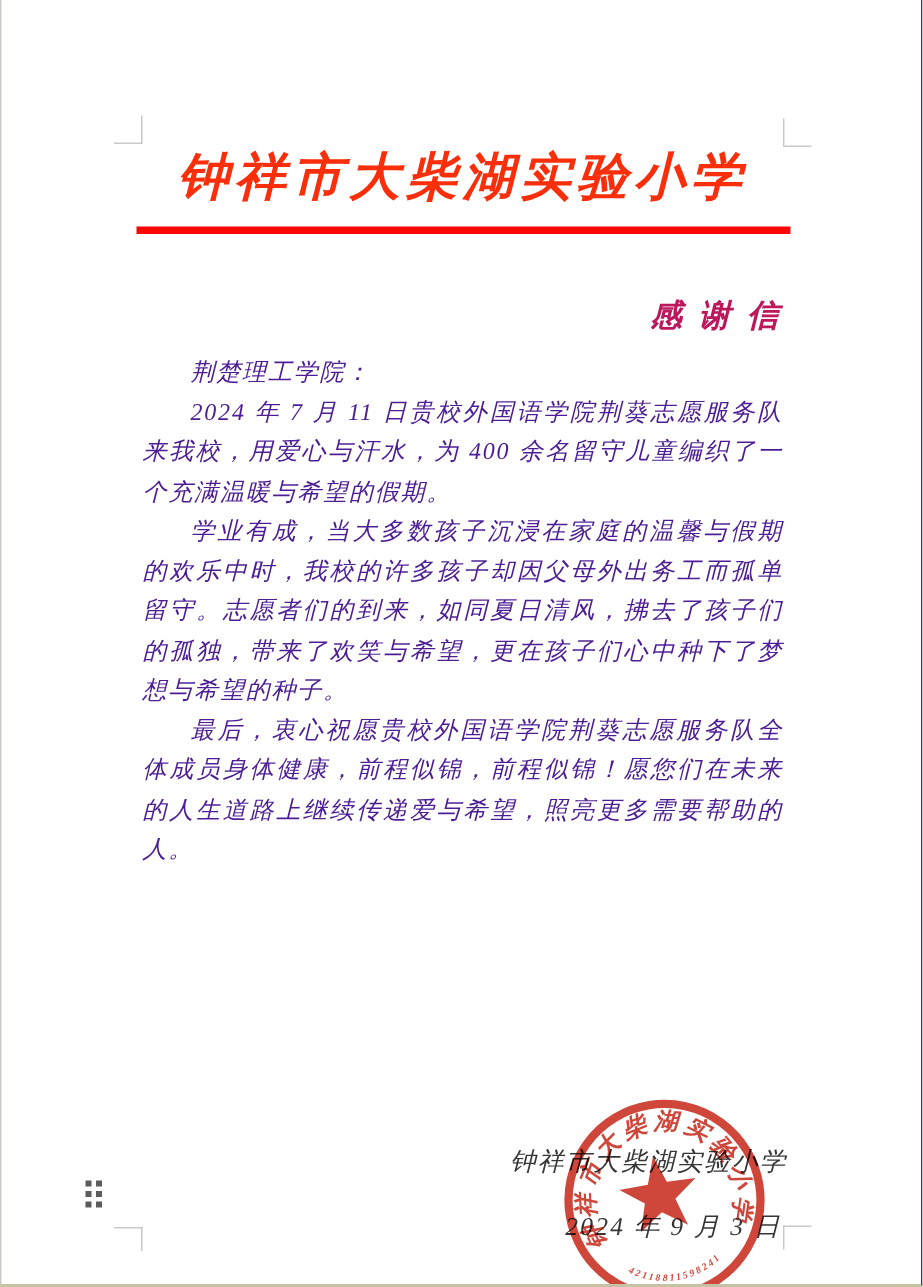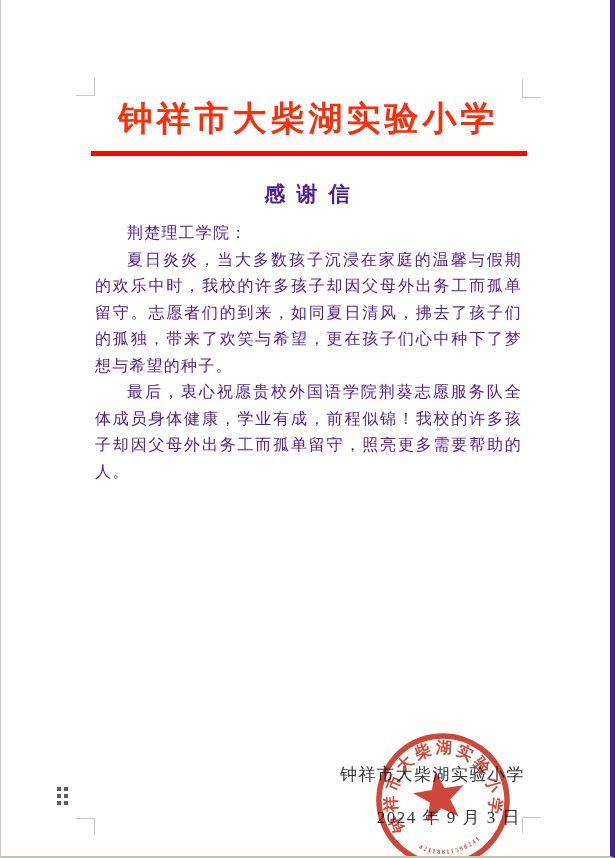--- a/index.html
+++ b/index.html
@@ -1,46 +1,47 @@
 <!DOCTYPE html>
 <html><head>
 <meta charset="utf-8">
 <style>
   html,body{margin:0;padding:0;background:#ffffff;}
   .page{
     position:relative;
     width:615px;height:858px;
     background:#ffffff;
     border-left:1px solid #c9c9c2;
-    border-right:5px solid #4c1d95;
+    border-right:1px solid #4c1d95;
     border-bottom:2px solid #c5c2a6;
     box-sizing:border-box;
     overflow:hidden;
     font-family:"Liberation Serif","DejaVu Serif",serif;
+    font-style:italic;
   }
   
   .mark{position:absolute;width:18px;height:18px;}
   .mark-tl{left:75px;top:77px;border-right:1.5px solid #c9c9c9;border-bottom:1.5px solid #c9c9c9;}
   .mark-tr{left:521px;top:79px;border-left:1.5px solid #c9c9c9;border-bottom:1.5px solid #c9c9c9;}
   .mark-bl{left:75px;top:818px;height:15px;border-right:1.5px solid #c9c9c9;border-top:1.5px solid #c9c9c9;}
   .mark-br{left:521px;top:817px;height:15px;border-left:1.5px solid #c9c9c9;border-top:1.5px solid #c9c9c9;}
   
   .dots{position:absolute;left:56px;top:787px;display:grid;grid-template-columns:4px 4px;grid-auto-rows:4px;gap:3px;}
   .dots i{display:block;width:3.5px;height:3.5px;background:#5c5c5c;}
   
   .content{position:absolute;left:94px;top:95px;width:427px;}
   .school-title{
     text-align:center;color:#f92e0a;font-weight:bold;
     font-size:34px;line-height:44px;letter-spacing:4px;margin-top:2px;
     white-space:nowrap;
   }
   .red-rule{height:5px;background:#f70804;margin:10px 0 0 -4px;width:436px;}
   .letter-title{
-    text-align:center;font-weight:bold;color:#4c1d95;
-    font-size:21px;letter-spacing:3px;margin-top:24px;
+    text-align:right;font-weight:bold;color:#be185d;
+    font-size:21px;letter-spacing:3px;margin-top:40px;
   }
   .body-text{margin-top:12px;color:#4c1d95;font-size:16px;line-height:26.5px;letter-spacing:1.2px;}
   .body-text p{margin:0;text-indent:2em;text-align:justify;}
   .salutation{margin:0;text-indent:0;text-align:left;}
   
   .signature-line{
     position:absolute;left:94px;top:763px;width:430px;
     text-align:right;color:#363636;font-size:17px;letter-spacing:1.5px;
   }
   .date-line{
@@ -72,22 +73,23 @@
       <i></i>
       <i></i>
   </div>
 
   <div class="content">
     <div class="school-title">钟祥市大柴湖实验小学</div>
     <div class="red-rule"></div>
     <div class="letter-title">感 谢 信</div>
     <div class="body-text">
       <p class="salutation">荆楚理工学院：</p>
-      <p>夏日炎炎，当大多数孩子沉浸在家庭的温馨与假期的欢乐中时，我校的许多孩子却因父母外出务工而孤单留守。志愿者们的到来，如同夏日清风，拂去了孩子们的孤独，带来了欢笑与希望，更在孩子们心中种下了梦想与希望的种子。</p>
-      <p>最后，衷心祝愿贵校外国语学院荆葵志愿服务队全体成员身体健康，学业有成，前程似锦！我校的许多孩子却因父母外出务工而孤单留守，照亮更多需要帮助的人。</p>
+      <p>2024 年 7 月 11 日贵校外国语学院荆葵志愿服务队来我校，用爱心与汗水，为 400 余名留守儿童编织了一个充满温暖与希望的假期。</p>
+      <p>学业有成，当大多数孩子沉浸在家庭的温馨与假期的欢乐中时，我校的许多孩子却因父母外出务工而孤单留守。志愿者们的到来，如同夏日清风，拂去了孩子们的孤独，带来了欢笑与希望，更在孩子们心中种下了梦想与希望的种子。</p>
+      <p>最后，衷心祝愿贵校外国语学院荆葵志愿服务队全体成员身体健康，前程似锦，前程似锦！愿您们在未来的人生道路上继续传递爱与希望，照亮更多需要帮助的人。</p>
     </div>
   </div>
 
   <div class="signature-line">钟祥市大柴湖实验小学</div>
   <div class="date-line">2024 年 9 月 3 日</div>
 
   <svg class="stamp" viewBox="-71 -71 142 142" xmlns="http://www.w3.org/2000/svg">
     <defs>
       <path id="arcTop" d="M -40.7,23.5 A 47,47 0 1 1 40.7,23.5" fill="none"></path>
       <path id="arcBottom" d="M -31,44.2 A 54,54 0 0 0 31,44.2" fill="none"></path>

